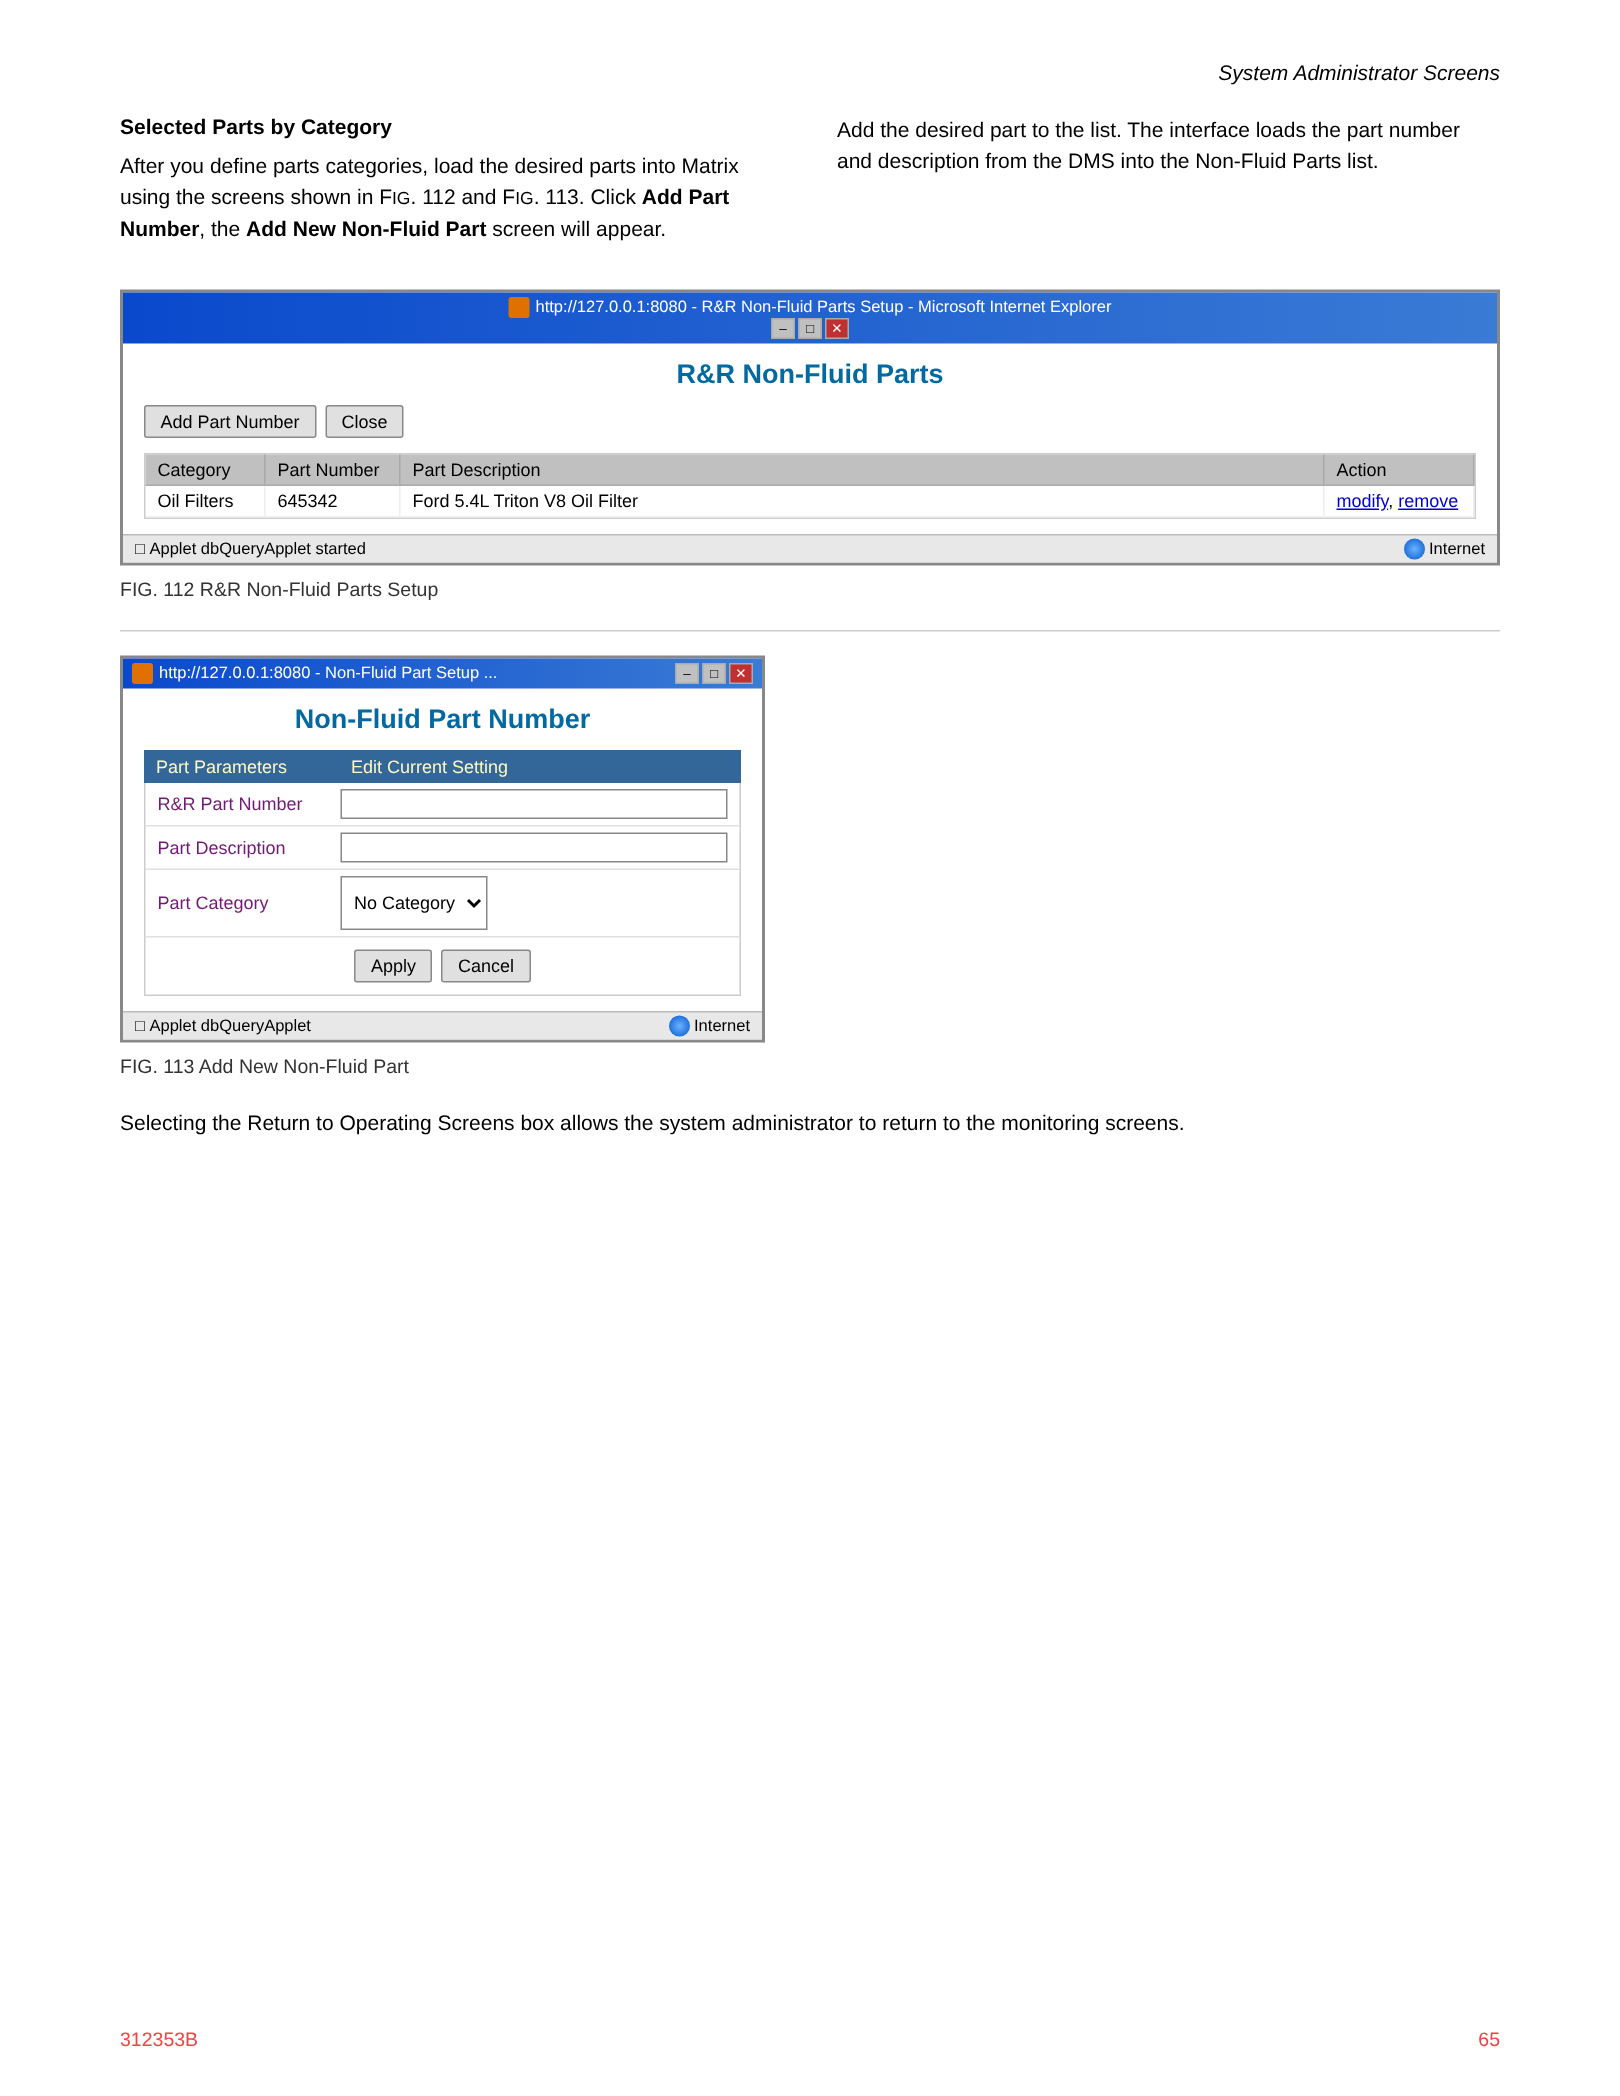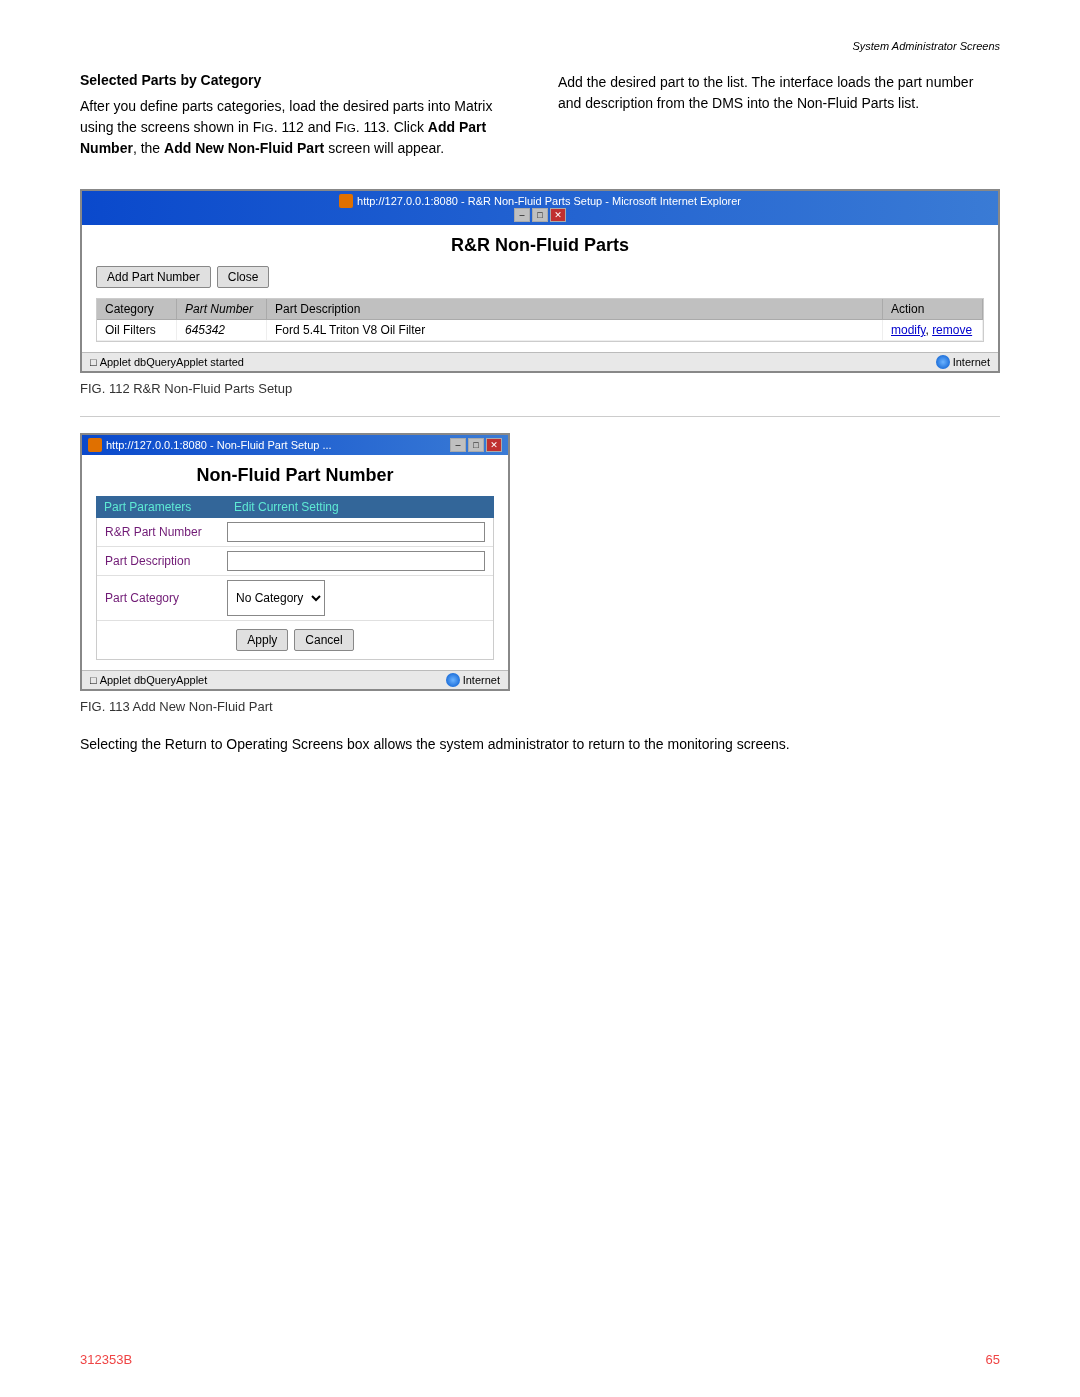--- a/index.html
+++ b/index.html
@@ -13,21 +13,21 @@
       position: relative;
     }
 
     .page-container {
       padding: 40px 80px 60px 80px;
     }
 
     .header-right {
       text-align: right;
       font-style: italic;
-      font-size: 11px;
+      font-size: 14px;
       margin-bottom: 20px;
       color: #000;
     }
 
     .section-heading {
       font-weight: bold;
       font-size: 14px;
       margin-bottom: 8px;
     }
 
@@ -115,21 +115,21 @@
 
     .browser-content {
       padding: 10px 14px 10px 14px;
     }
 
     .browser-title-h {
       text-align: center;
       font-size: 18px;
       font-weight: bold;
       margin-bottom: 10px;
-      color: #000000;
+      color: #0369a1;
     }
 
     .browser-toolbar {
       display: flex;
       gap: 6px;
       margin-bottom: 10px;
     }
 
     .btn-small {
       padding: 3px 10px;
@@ -169,21 +169,21 @@
       border-right: 1px solid #eee;
     }
 
     .link-blue {
       color: #0000cc;
       text-decoration: underline;
       cursor: pointer;
     }
 
     .col-cat { width: 80px; }
-    .col-partnum { width: 90px; font-style: italic; }
+    .col-partnum { width: 90px; }
     .col-desc { flex: 1; }
     .col-action { width: 100px; }
 
     .browser-statusbar {
       background: #e8e8e8;
       border-top: 1px solid #bbb;
       padding: 2px 8px;
       font-size: 11px;
       display: flex;
       justify-content: space-between;
@@ -225,21 +225,21 @@
       padding: 3px 6px;
       display: flex;
       align-items: center;
       justify-content: space-between;
       gap: 28px;
     }
 
     .form-table-header {
       display: flex;
       background: #336699;
-      color: #5eead4;
+      color: #fef9c3;
       font-size: 12px;
     }
 
     .form-table-header-cell {
       padding: 4px 8px;
       flex: 1;
     }
 
     .form-table-header-cell:first-child {
       flex: 0 0 130px;

